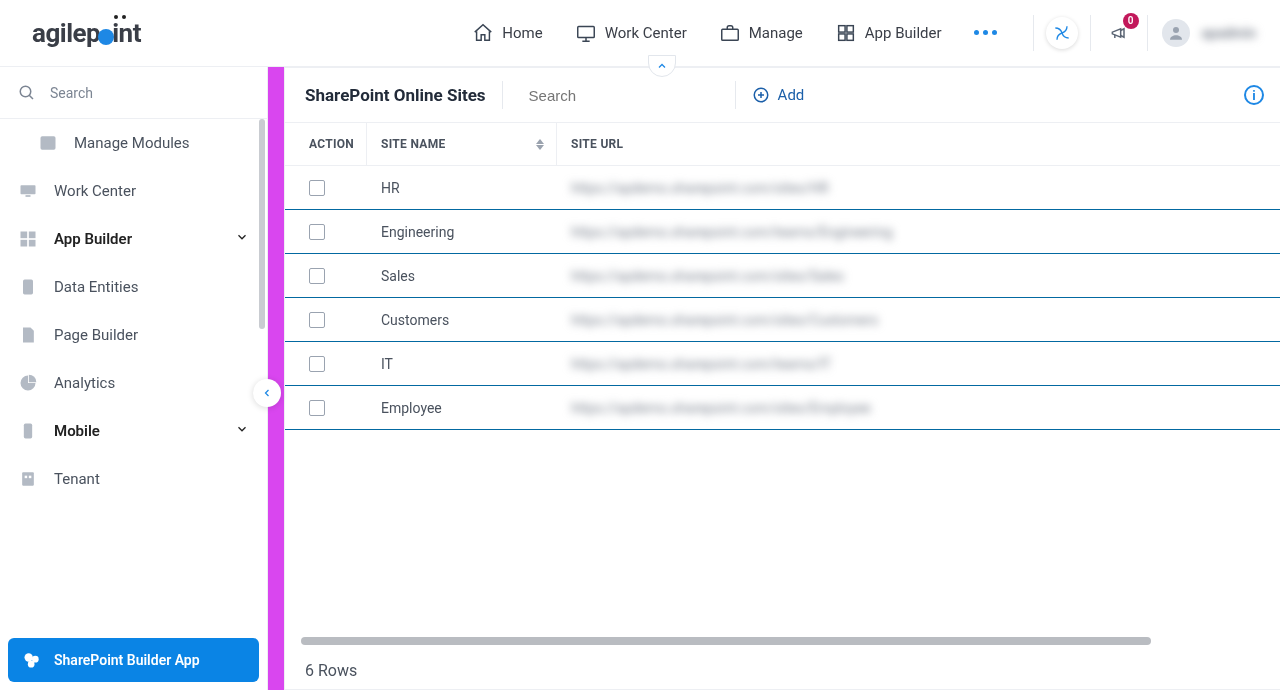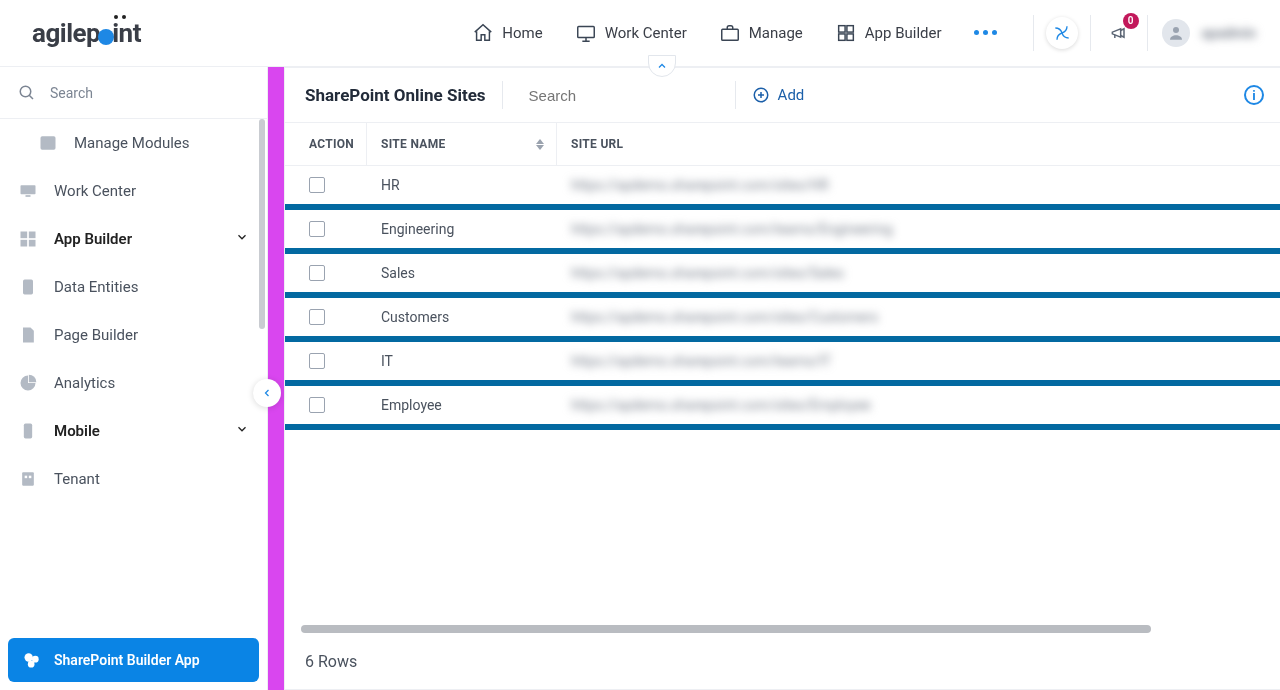--- a/index.html
+++ b/index.html
@@ -67,28 +67,28 @@
 
 .thead { display:flex; height:44px; border-top:1px solid #edeff3; border-bottom:1px solid #edeff3; align-items:center; font-size:12px; font-weight:700; color:#4a525e; letter-spacing:.3px; }
 .col-act { width:82px; padding-left:24px; border-right:1px solid #edeff3; height:100%; display:flex; align-items:center; }
 .col-name { width:190px; padding-left:14px; display:flex; align-items:center; border-right:1px solid #edeff3; height:100%; }
 .col-url { flex:1; padding-left:14px; display:flex; align-items:center; }
 .sort-icons { margin-left:auto; margin-right:12px; display:flex; flex-direction:column; gap:1px; }
 .sort-icons span { width:0; height:0; border-left:4px solid transparent; border-right:4px solid transparent; }
 .sort-icons .up { border-bottom:5px solid #9aa2ae; }
 .sort-icons .down { border-top:5px solid #9aa2ae; }
 .tbody { flex:1; overflow-y:auto; }
-.trow { display:flex; height:44px; align-items:center; border-bottom:6px solid #0369a1; }
+.trow { display:flex; height:44px; align-items:center; border-bottom:1px solid #0369a1; }
 .cell-act { width:82px; display:flex; align-items:center; justify-content:flex-start; padding-left:24px; }
 .cbox { width:16px; height:16px; border:1.5px solid #9aa3b0; border-radius:2px; cursor:pointer; }
 .cell-name { width:190px; padding-left:14px; color:#4a525e; }
 .cell-url { flex:1; padding-left:14px; color:#7b828e; filter: blur(4px); white-space:nowrap; overflow:hidden; }
 
 
-.tfoot { height:56px; display:flex; align-items:center; padding: 16px 20px; border-top:0px solid #edeff3; position:relative; }
+.tfoot { height:44px; display:flex; align-items:flex-start; padding: 16px 20px; border-top:0px solid #edeff3; position:relative; }
 .hbar { position:absolute; top:-8px; left:16px; right:16px; height:8px; background:#b9bcc1; border-radius:4px; width: 850px; }
 .rowcount { color:#4a525e; font-size:16px; }
 </style>
 </head>
 <body>
 
 <div class="app">
 
   <div class="header">
     <div class="logo">

